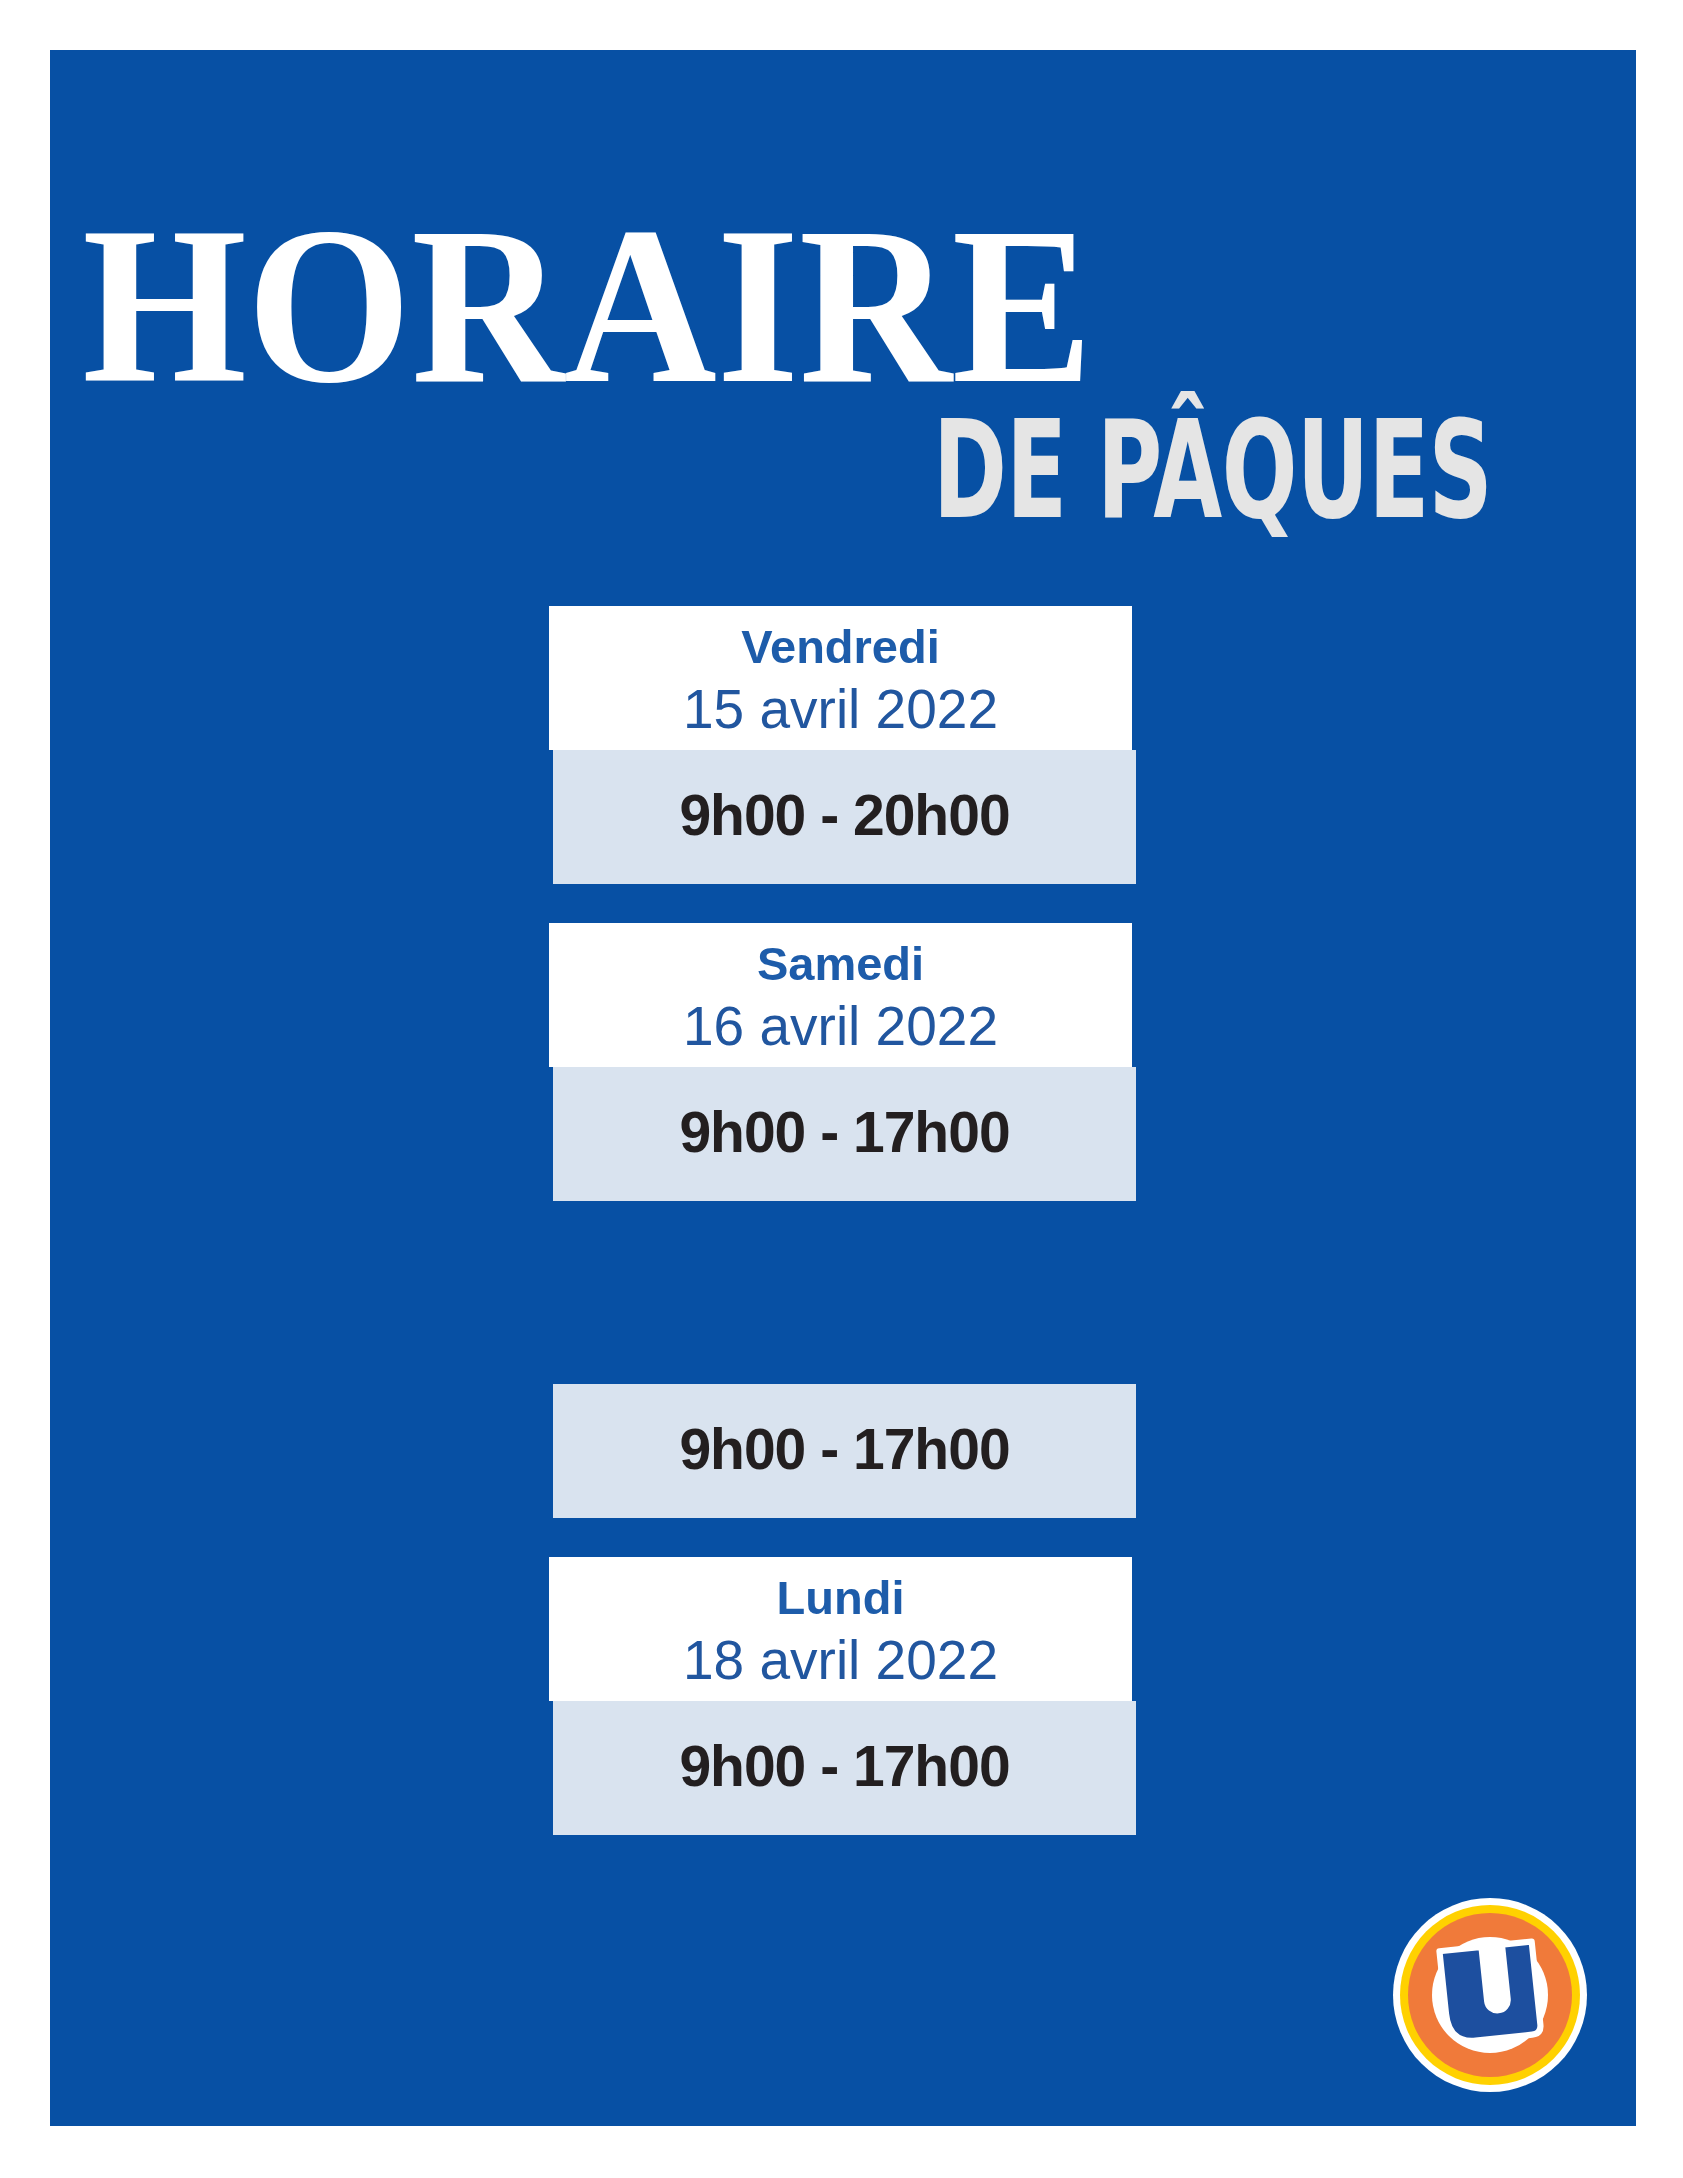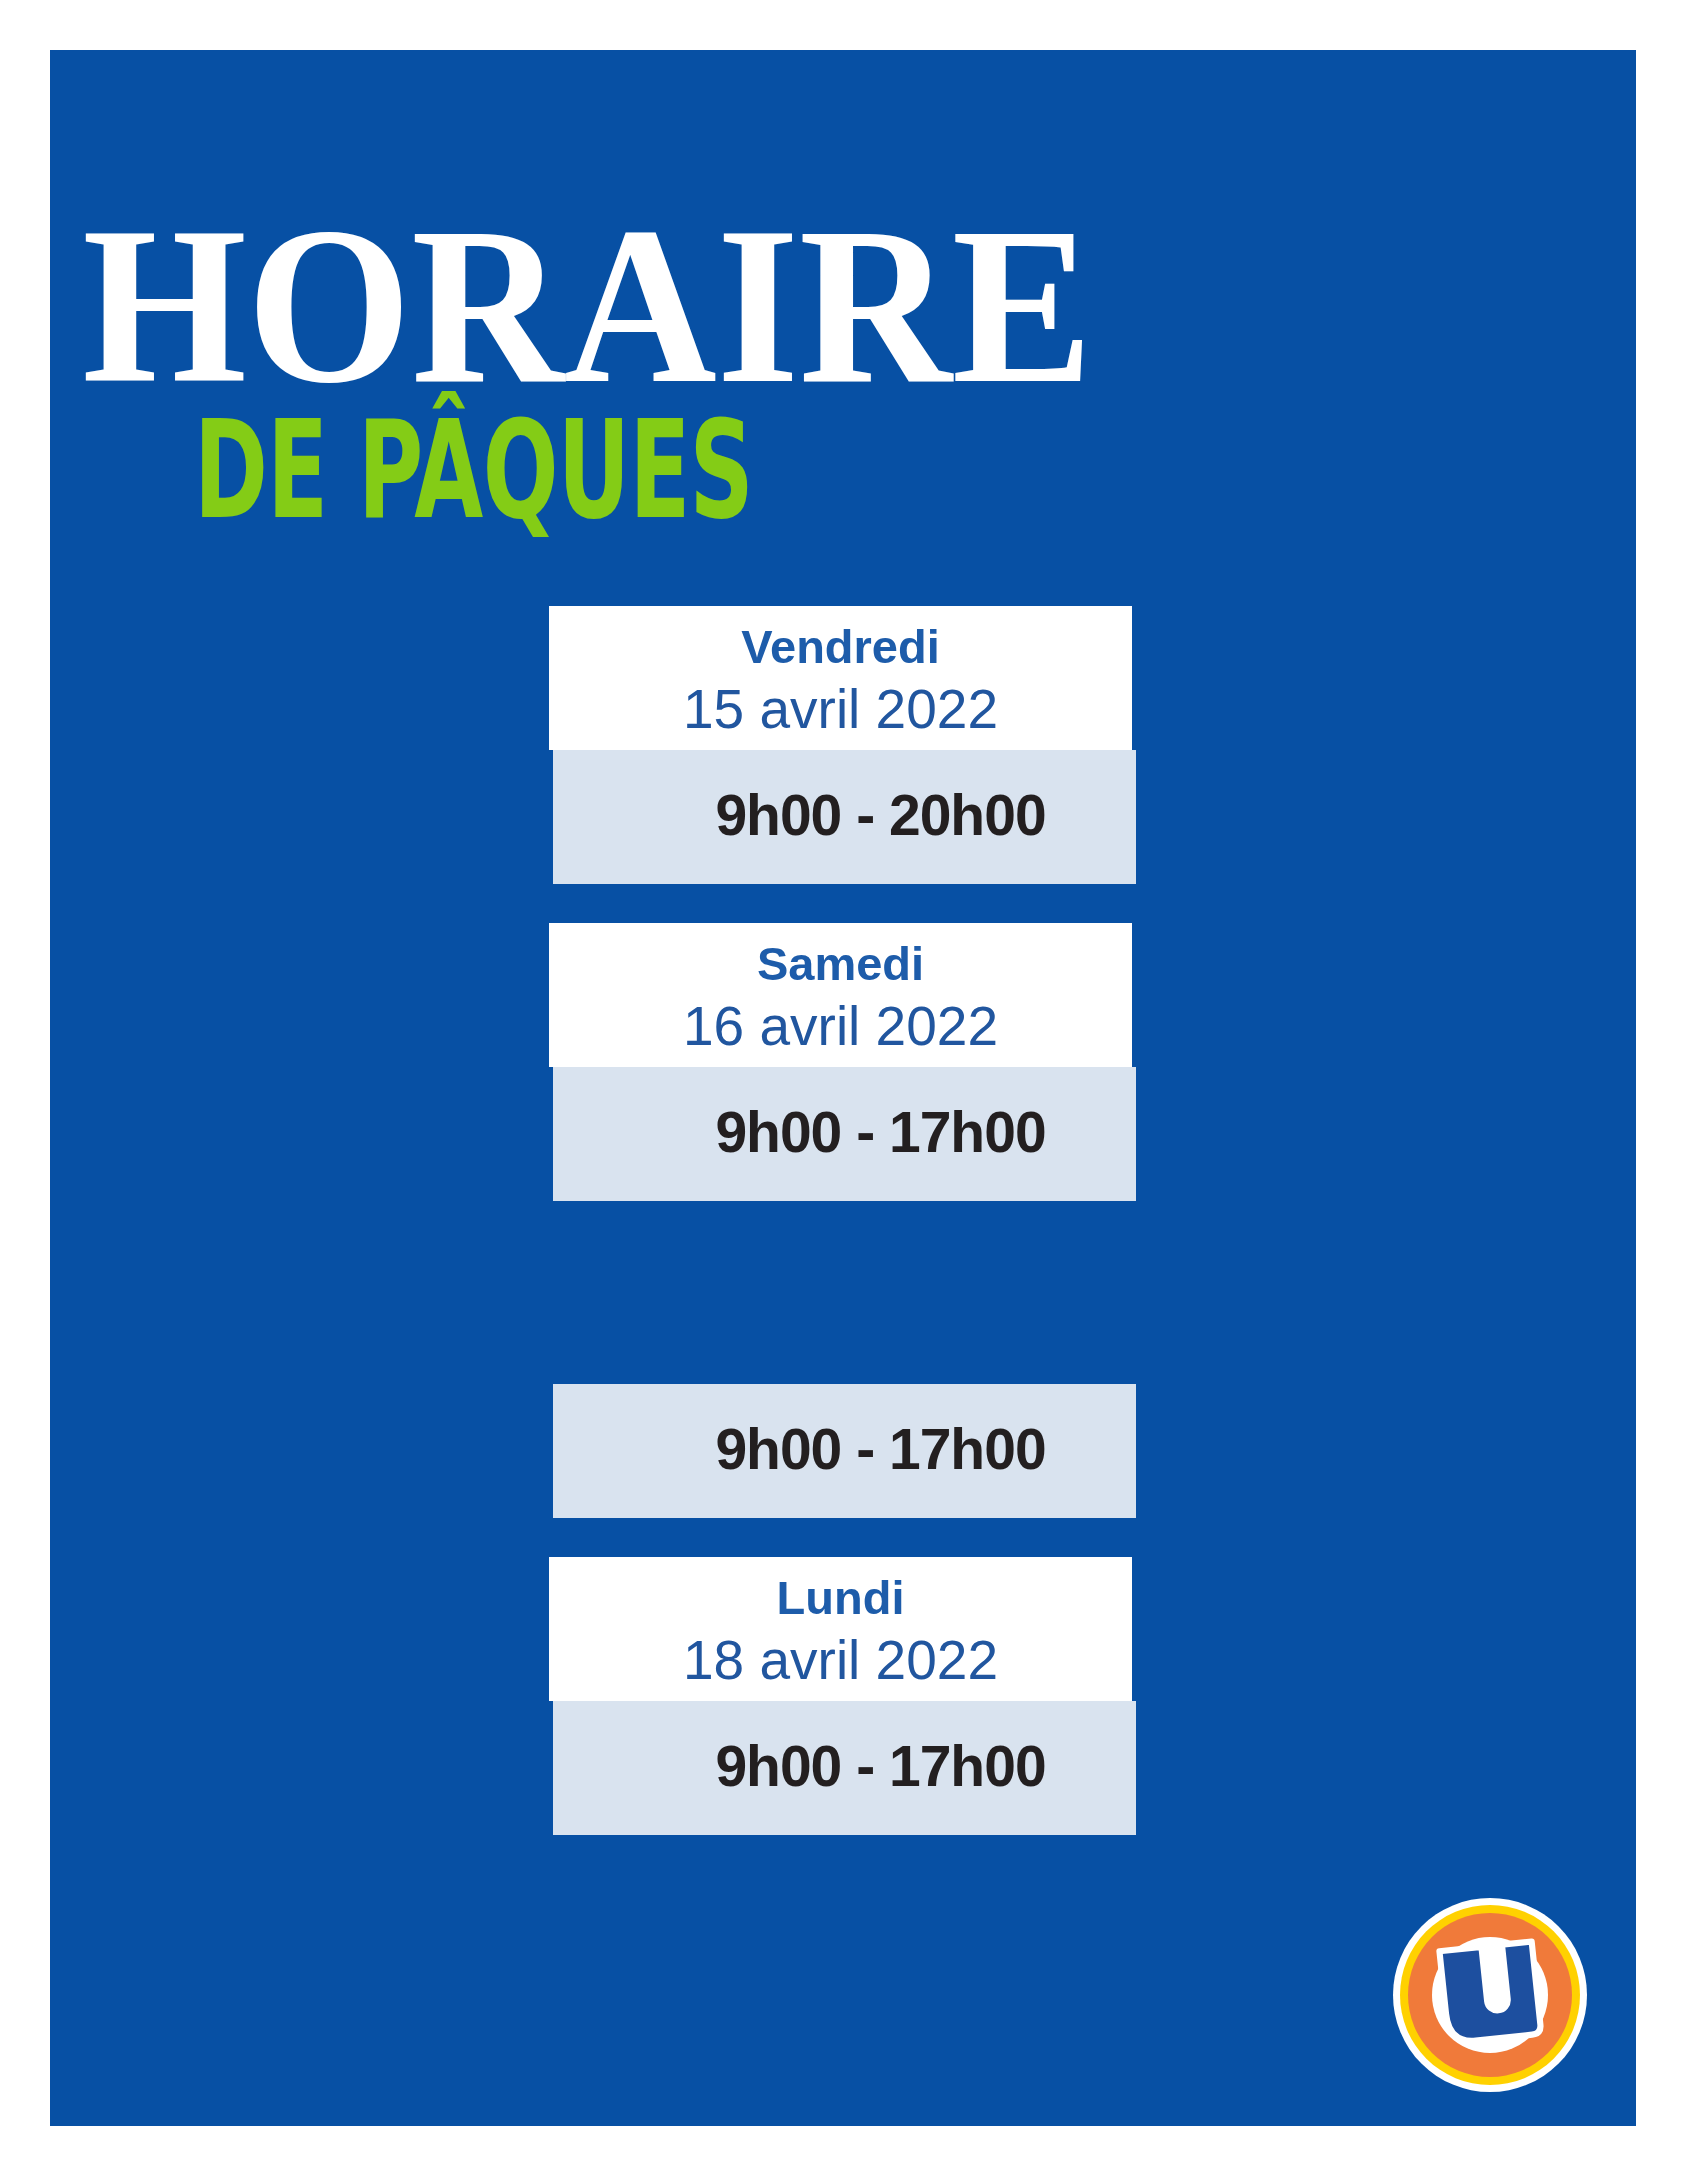--- a/index.html
+++ b/index.html
@@ -5,36 +5,36 @@
   html,body{margin:0;padding:0;}
   body{width:1683px;height:2178px;background:#ffffff;font-family:"Liberation Sans",sans-serif;}
   .page{position:relative;width:1683px;height:2178px;background:#ffffff;overflow:hidden;}
   .panel{position:absolute;left:50px;top:50px;width:1586px;height:2076px;background:#0750a4;}
 
   
   .title{position:absolute;top:143px;left:0;width:100%;
          font-family:"Liberation Serif",serif;font-weight:bold;font-size:225px;line-height:1;
          color:#ffffff;white-space:nowrap;}
   .title-inner{display:inline-block;transform:scaleX(0.94);transform-origin:50% 50%;}
-  .subtitle{position:absolute;top:353px;left:0;width:100%;text-align:left;
+  .subtitle{position:absolute;top:353px;left:0;width:100%;text-align:right;
             font-family:"DejaVu Sans",sans-serif;font-weight:bold;font-size:135px;line-height:1;
-            color:#84cc16;white-space:nowrap;}
+            color:#e5e5e5;white-space:nowrap;}
   .subtitle-inner{display:inline-block;transform:scaleX(0.66);transform-origin:50% 50%;letter-spacing:-1px;}
 
   
   .card{position:absolute;left:499px;width:587px;height:277px;}
   .card-1{top:556px}.card-2{top:873px}.card-3{top:1190px}.card-4{top:1507px}
   .card-top{position:absolute;left:0;top:0;width:583px;height:144px;background:#ffffff;}
   .card-bottom{position:absolute;left:4px;top:144px;width:583px;height:134px;background:#d9e3ef;}
   .day{position:absolute;top:17px;left:0;width:100%;text-align:center;
        font-weight:bold;font-size:47px;line-height:1;color:#1d5caa;}
   .date{position:absolute;top:76px;left:0;width:100%;text-align:center;
         font-weight:400;font-size:55px;line-height:1;color:#21569f;}
   .hours{position:absolute;top:37px;left:0;width:100%;text-align:center;
-         font-weight:bold;font-size:57px;line-height:1;color:#231f20;letter-spacing:-1px;padding-left:36px;}
+         font-weight:bold;font-size:57px;line-height:1;color:#231f20;letter-spacing:-1px;}
 
   
   .logo{position:absolute;left:1343px;top:1848px;width:194px;height:194px;}
   .ring{position:absolute;border-radius:50%;}
   .ring-outer{inset:0;background:#ffffff;}
   .ring-yellow{inset:7px;background:#ffd100;}
   .ring-orange{inset:15px;background:#f07a3a;}
   .ring-disc{inset:39px;background:#ffffff;}
   .u-letter{position:absolute;left:46px;top:44px;width:103px;height:103px;
             transform:rotate(-6deg);transform-origin:50% 50%;overflow:visible;}

